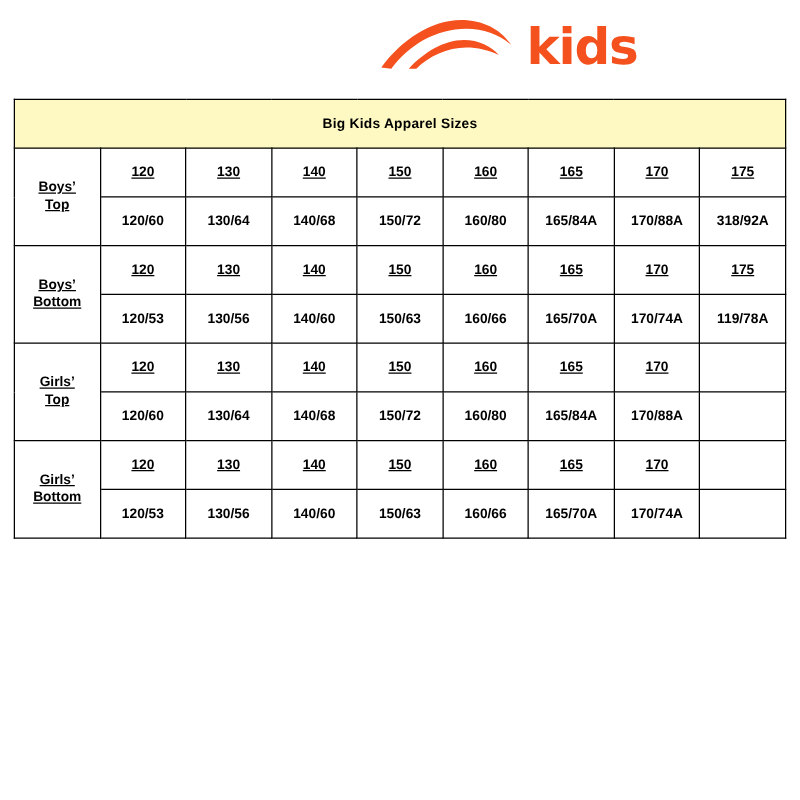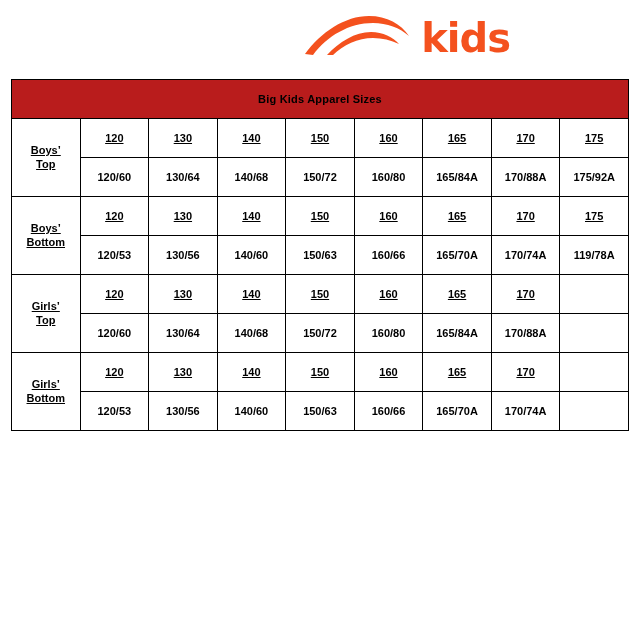--- a/index.html
+++ b/index.html
@@ -61,21 +61,21 @@
     border: 1px solid #000000;
     text-align: center;
     vertical-align: middle;
     font-size: 11px;
     font-weight: bold;
     color: #000000;
     padding: 0;
     height: 38px;
   }
   .title-cell {
-    background: #b91c1c;
+    background: #fef9c3;
     font-size: 14.5px;
     font-weight: bold;
     height: 37px;
     letter-spacing: 0.2px;
   }
   .rowhead {
     width: 73px;
     font-size: 12px;
     line-height: 1.25;
   }
@@ -130,21 +130,21 @@
           <td class="datacell">175</td>
         </tr>
         <tr class="code-row">
           <td class="datacell">120/60</td>
           <td class="datacell">130/64</td>
           <td class="datacell">140/68</td>
           <td class="datacell">150/72</td>
           <td class="datacell">160/80</td>
           <td class="datacell">165/84A</td>
           <td class="datacell">170/88A</td>
-          <td class="datacell">175/92A</td>
+          <td class="datacell">318/92A</td>
         </tr>
 
         <tr class="num-row">
           <td class="rowhead" rowspan="2">
             <span>Boys’</span><br>
             <span>Bottom</span>
           </td>
           <td class="datacell">120</td>
           <td class="datacell">130</td>
           <td class="datacell">140</td>

